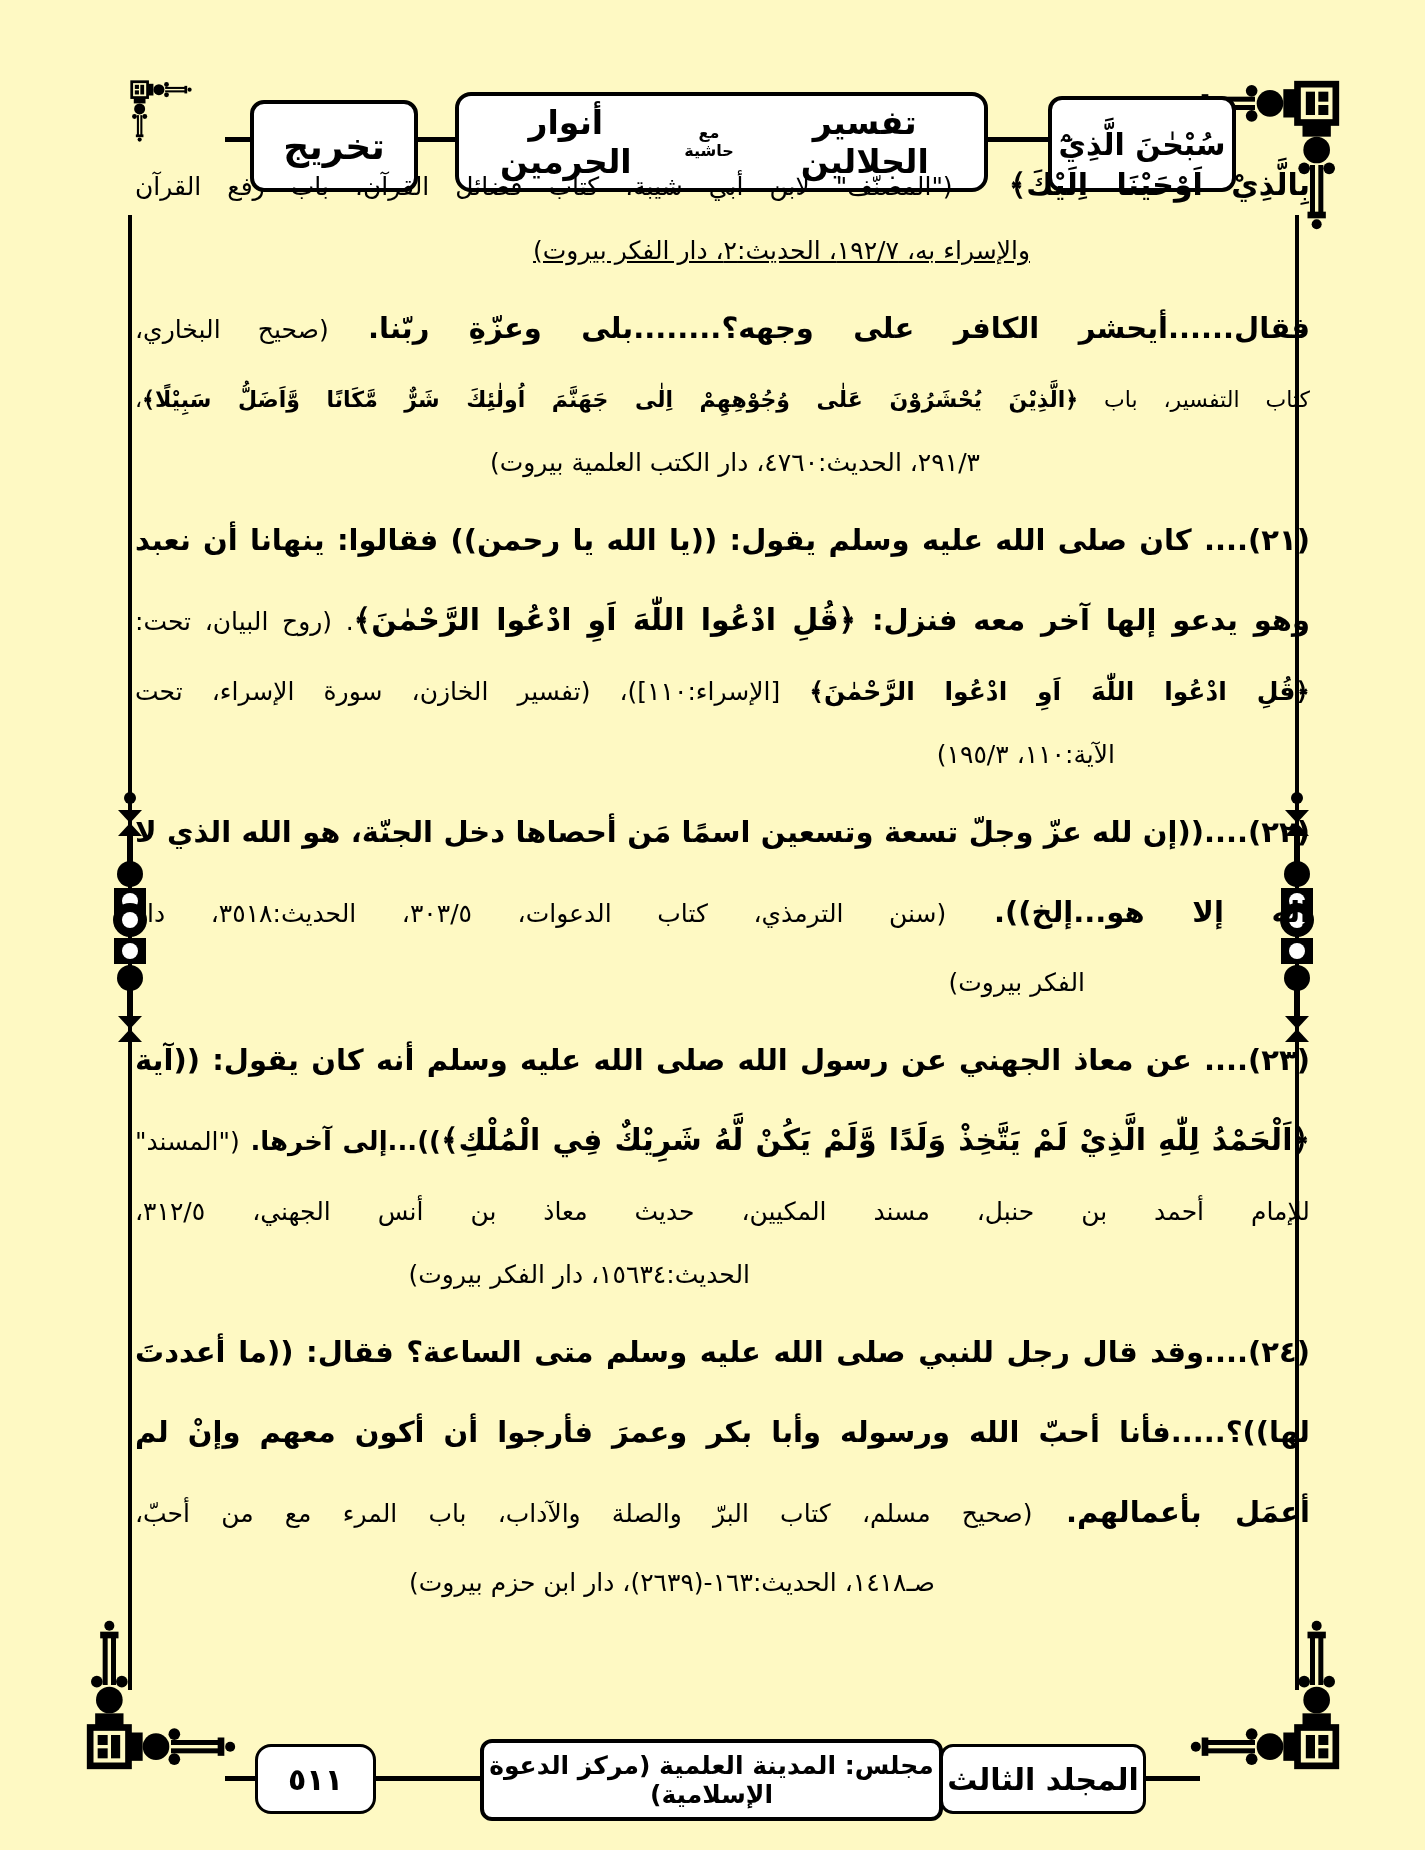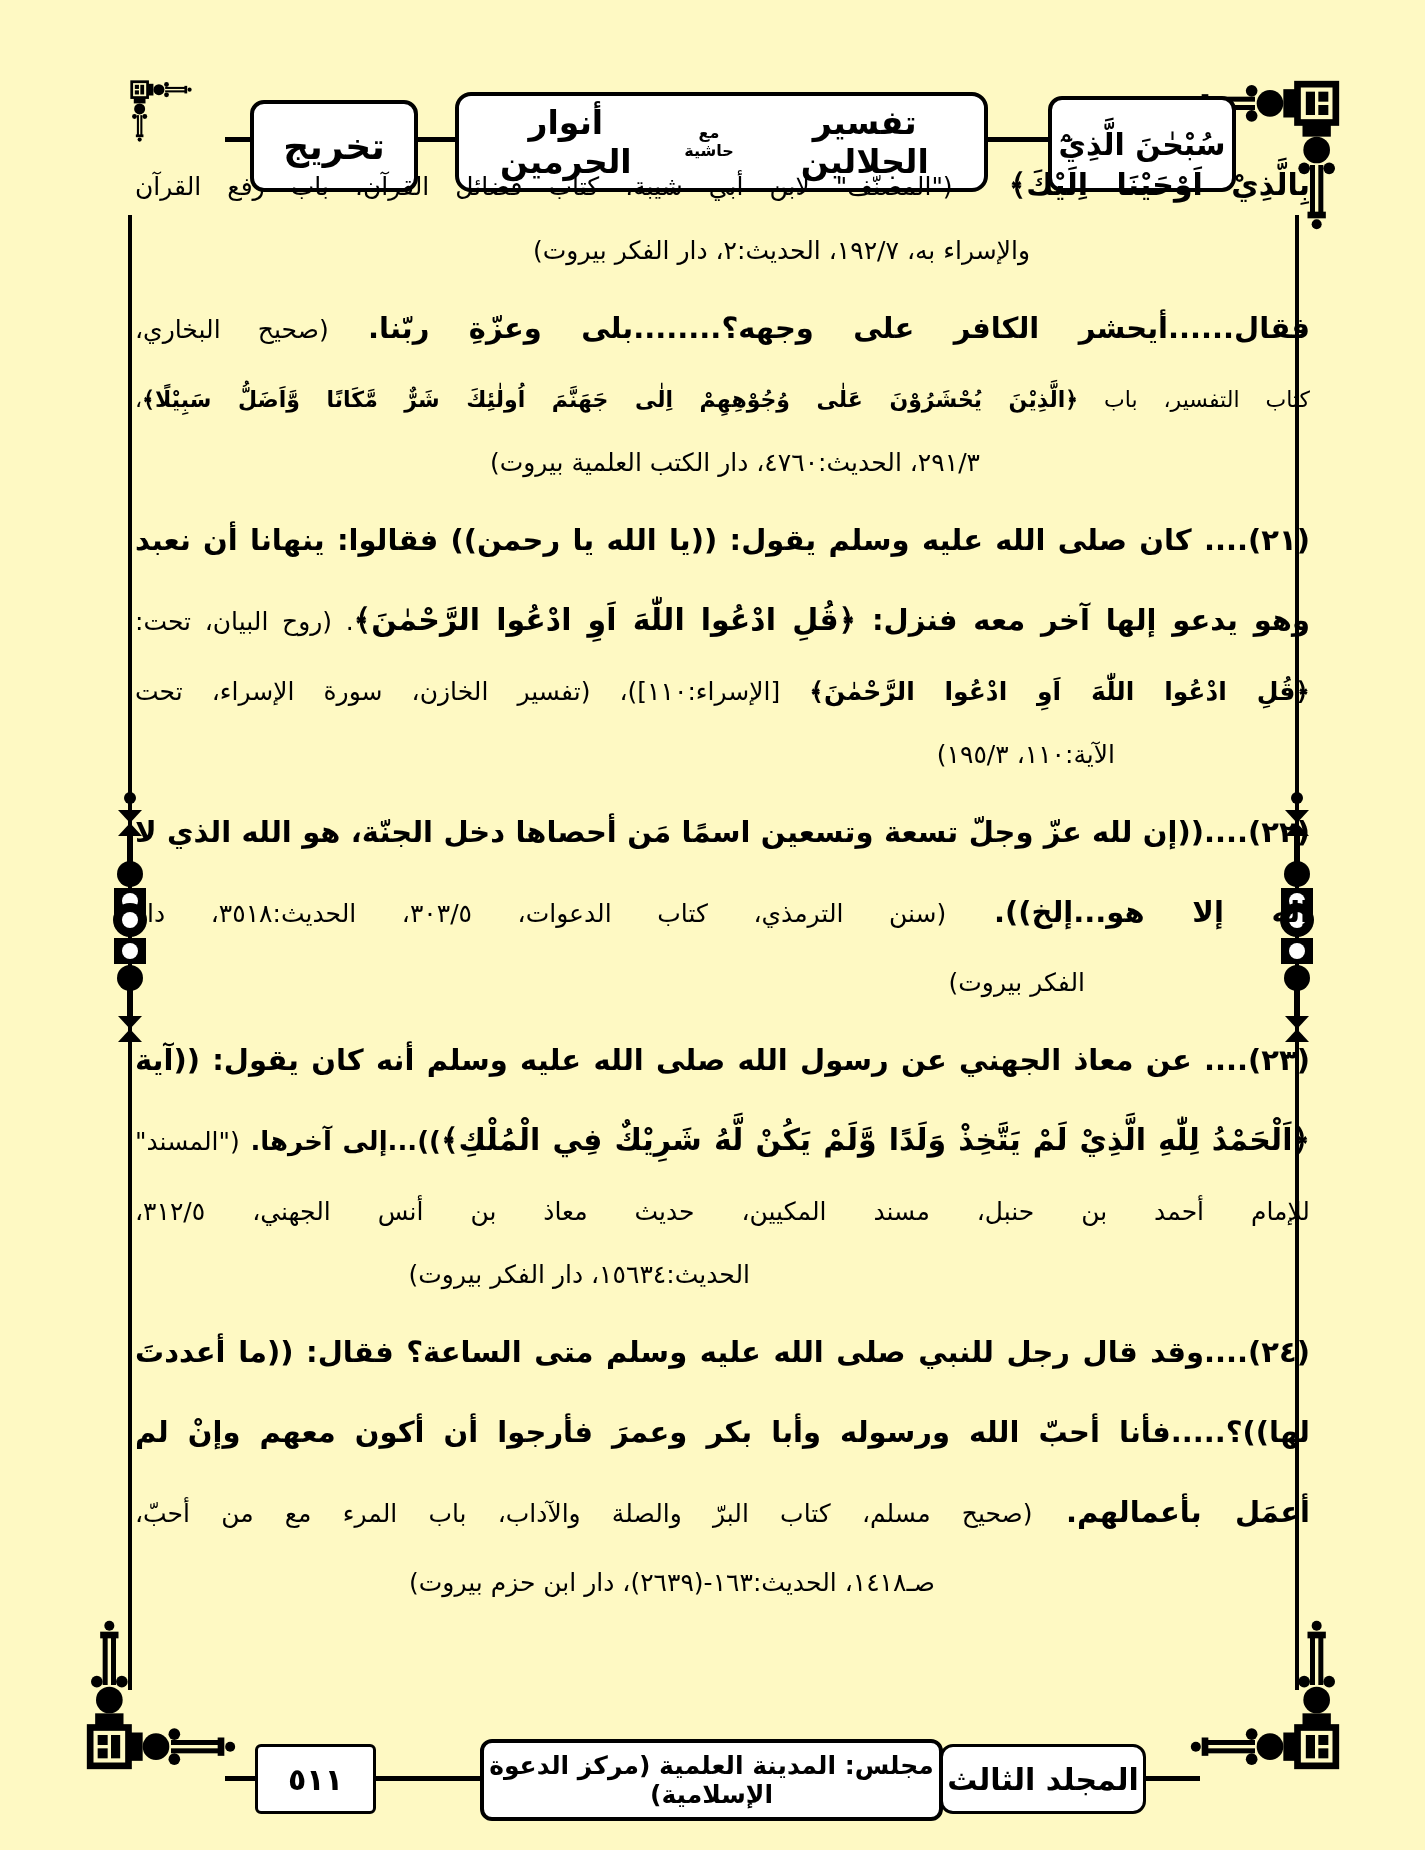--- a/index.html
+++ b/index.html
@@ -25,21 +25,21 @@
   .hbox{
     position:absolute;background:#fff;border:4px solid #000;border-radius:14px;
     display:flex;align-items:center;justify-content:center;font-weight:bold;text-align:center;
   }
   .box-takhrij{left:250px;top:100px;width:160px;height:84px;font-size:36px;}
   .box-titleband{left:455px;top:92px;width:525px;height:92px;font-size:33px;gap:8px;border-radius:16px;}
   .box-titleband .tiny{font-size:16px;width:58px;line-height:18px;}
   .box-surah{left:1048px;top:96px;width:180px;height:88px;font-size:30px;}
   .box-volume{left:940px;top:1744px;width:200px;height:64px;font-size:30px;border-width:3px;border-radius:13px;}
   .box-majlis{left:480px;top:1739px;width:455px;height:74px;font-size:25px;border-radius:12px;}
-  .box-pagenum{left:255px;top:1744px;width:115px;height:64px;font-size:30px;letter-spacing:10px;border-width:3px;border-radius:6px;}
+  .box-pagenum{left:255px;top:1744px;width:115px;height:64px;font-size:30px;letter-spacing:10px;border-width:3px;border-radius:16px;}
   
   .bodytext{position:absolute;left:135px;top:150px;width:1175px;direction:rtl;}
   .ln{overflow:hidden;}
   .ml{font-size:29px;font-weight:bold;line-height:80px;height:80px;text-align:justify;text-align-last:justify;}
   .cl{font-size:25px;line-height:64px;height:64px;text-align:justify;text-align-last:justify;}
   .tl{font-size:25px;line-height:62px;height:62px;text-align:right;}
   .gap{margin-bottom:6px;}
   .sq{font-weight:bold;font-size:30px;}
   .sq2{font-weight:bold;}
   .sb{font-weight:bold;}
@@ -196,21 +196,21 @@
     <span>تفسير الجلالين</span>
     <span class="tiny">مع حاشية</span>
     <span>أنوار الحرمين</span>
   </div>
   <div class="hbox box-surah">
     <span>سُبْحٰنَ الَّذِيْٓ</span>
   </div>
 
   <div class="bodytext">
     <div class="ln cl l1"><span class="sq">بِالَّذِيْ اَوْحَيْنَا اِلَيْكَ﴾</span><span class="sc"> ("المصنّف" لابن أبي شيبة، كتاب فضائل القرآن، باب رفع القرآن</span></div>
-    <div class="ln tl gap" style="padding-right:280px;"><span class="sc">والإسراء به، ١٩٢/٧، الحديث:٢، دار الفكر بيروت)</span></div>
+    <div class="ln tl gap" style="padding-right:280px;text-decoration:underline;"><span class="sc">والإسراء به، ١٩٢/٧، الحديث:٢، دار الفكر بيروت)</span></div>
     <div class="ln ml"><span class="sb">فقال......أيحشر الكافر على وجهه؟........بلى وعزّةِ ربّنا. </span><span class="sc">(صحيح البخاري،</span></div>
     <div class="ln cl tight"><span class="sc">كتاب التفسير، باب </span><span class="sq2">﴿الَّذِيْنَ يُحْشَرُوْنَ عَلٰى وُجُوْهِهِمْ اِلٰى جَهَنَّمَ اُولٰئِكَ شَرٌّ مَّكَانًا وَّاَضَلُّ سَبِيْلًا﴾</span><span class="sc">،</span></div>
     <div class="ln tl gap" style="padding-right:330px;"><span class="sc">٢٩١/٣، الحديث:٤٧٦٠، دار الكتب العلمية بيروت)</span></div>
     <div class="ln ml"><span class="sb">(٢١).... كان صلى الله عليه وسلم يقول: ((يا الله يا رحمن)) فقالوا: ينهانا أن نعبد إلهين</span></div>
     <div class="ln ml"><span class="sb">وهو يدعو إلها آخر معه فنزل: </span><span class="sq">﴿قُلِ ادْعُوا اللّٰهَ اَوِ ادْعُوا الرَّحْمٰنَ﴾</span><span class="sc">. (روح البيان، تحت:</span></div>
     <div class="ln cl"><span class="sq2">﴿قُلِ ادْعُوا اللّٰهَ اَوِ ادْعُوا الرَّحْمٰنَ﴾</span><span class="sc"> [الإسراء:١١٠])، (تفسير الخازن، سورة الإسراء، تحت</span></div>
     <div class="ln tl gap" style="padding-right:195px;"><span class="sc">الآية:١١٠، ١٩٥/٣)</span></div>
     <div class="ln ml"><span class="sb">(٢٢)....((إن لله عزّ وجلّ تسعة وتسعين اسمًا مَن أحصاها دخل الجنّة، هو الله الذي لا</span></div>
     <div class="ln ml"><span class="sb">إله إلا هو...إلخ)). </span><span class="sc">(سنن الترمذي، كتاب الدعوات، ٣٠٣/٥، الحديث:٣٥١٨، دار</span></div>
     <div class="ln tl gap" style="padding-right:225px;"><span class="sc">الفكر بيروت)</span></div>

